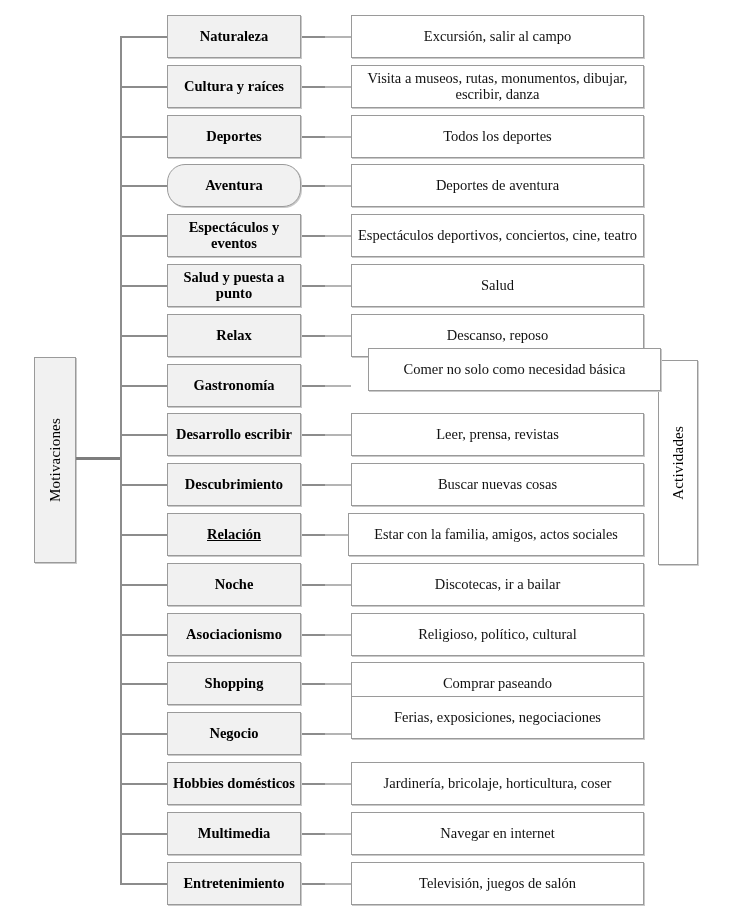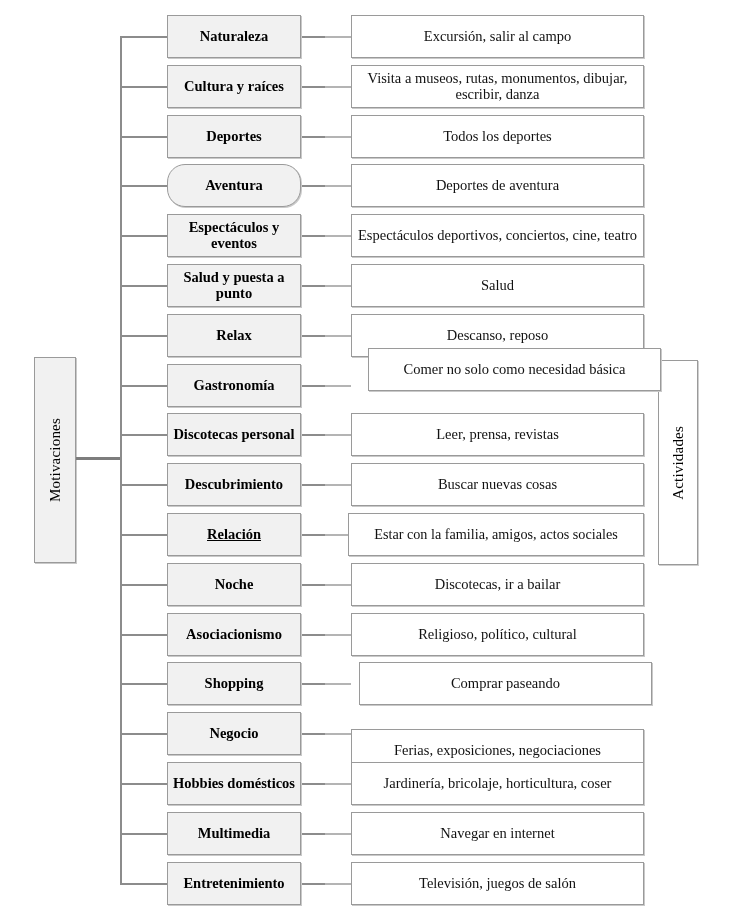--- a/index.html
+++ b/index.html
@@ -211,21 +211,21 @@
       <div class="box motiv-box" style="top:364px;">
         <span>Gastronomía</span>
       </div>
       <div class="box act-box" style="top:348px;margin-left:17px;">
         <span>Comer no solo como necesidad básica</span>
       </div>
       <div class="line branch" style="left:120px;top:434px;width:47px;"></div>
       <div class="line stub-a" style="left:301px;top:434px;width:24px;"></div>
       <div class="line stub-b" style="left:325px;top:434px;width:26px;"></div>
       <div class="box motiv-box" style="top:413px;">
-        <span>Discotecas personal</span>
+        <span>Desarrollo escribir</span>
       </div>
       <div class="box act-box" style="top:413px;">
         <span>Leer, prensa, revistas</span>
       </div>
       <div class="line branch" style="left:120px;top:484px;width:47px;"></div>
       <div class="line stub-a" style="left:301px;top:484px;width:24px;"></div>
       <div class="line stub-b" style="left:325px;top:484px;width:26px;"></div>
       <div class="box motiv-box" style="top:463px;">
         <span>Descubrimiento</span>
       </div>
@@ -258,30 +258,30 @@
       </div>
       <div class="box act-box" style="top:613px;">
         <span>Religioso, político, cultural</span>
       </div>
       <div class="line branch" style="left:120px;top:683px;width:47px;"></div>
       <div class="line stub-a" style="left:301px;top:683px;width:24px;"></div>
       <div class="line stub-b" style="left:325px;top:683px;width:26px;"></div>
       <div class="box motiv-box" style="top:662px;">
         <span>Shopping</span>
       </div>
-      <div class="box act-box" style="top:662px;margin-left:8px;">
+      <div class="box act-box" style="top:662px;">
         <span>Comprar paseando</span>
       </div>
       <div class="line branch" style="left:120px;top:733px;width:47px;"></div>
       <div class="line stub-a" style="left:301px;top:733px;width:24px;"></div>
       <div class="line stub-b" style="left:325px;top:733px;width:26px;"></div>
       <div class="box motiv-box" style="top:712px;">
         <span>Negocio</span>
       </div>
-      <div class="box act-box" style="top:729px;">
+      <div class="box act-box" style="top:696px;">
         <span>Ferias, exposiciones, negociaciones</span>
       </div>
       <div class="line branch" style="left:120px;top:783px;width:47px;"></div>
       <div class="line stub-a" style="left:301px;top:783px;width:24px;"></div>
       <div class="line stub-b" style="left:325px;top:783px;width:26px;"></div>
       <div class="box motiv-box" style="top:762px;">
         <span>Hobbies domésticos</span>
       </div>
       <div class="box act-box" style="top:762px;">
         <span>Jardinería, bricolaje, horticultura, coser</span>

